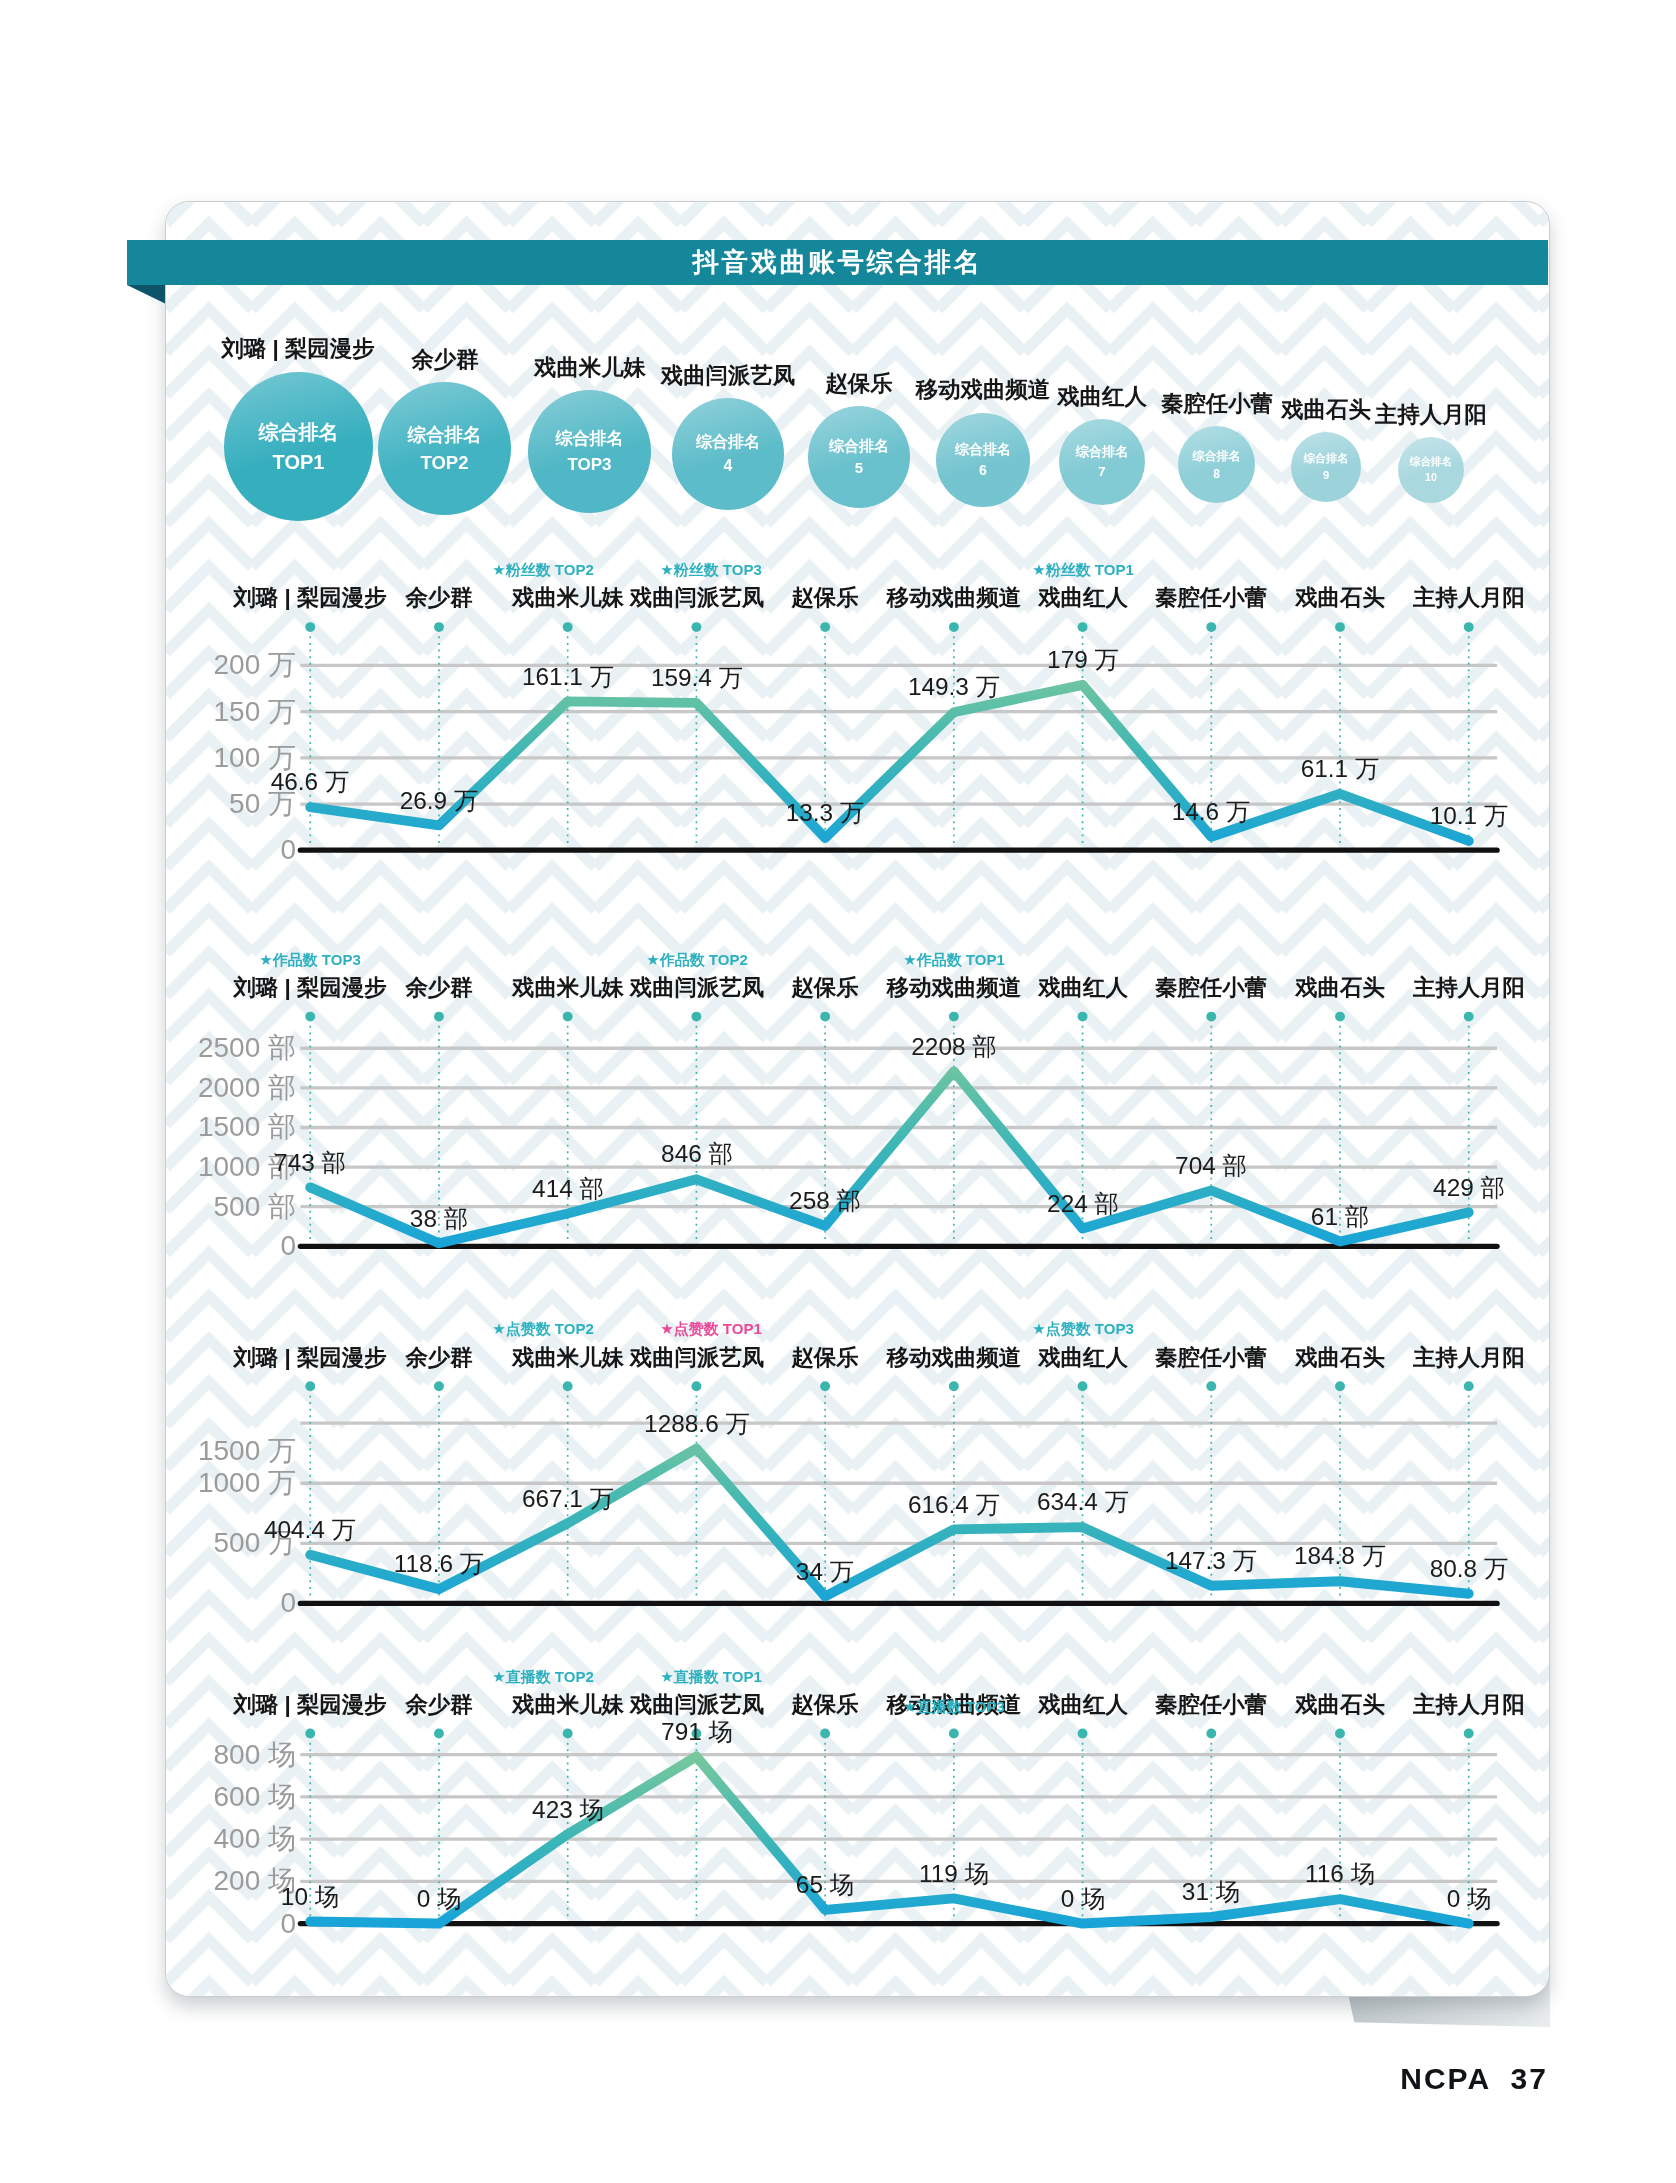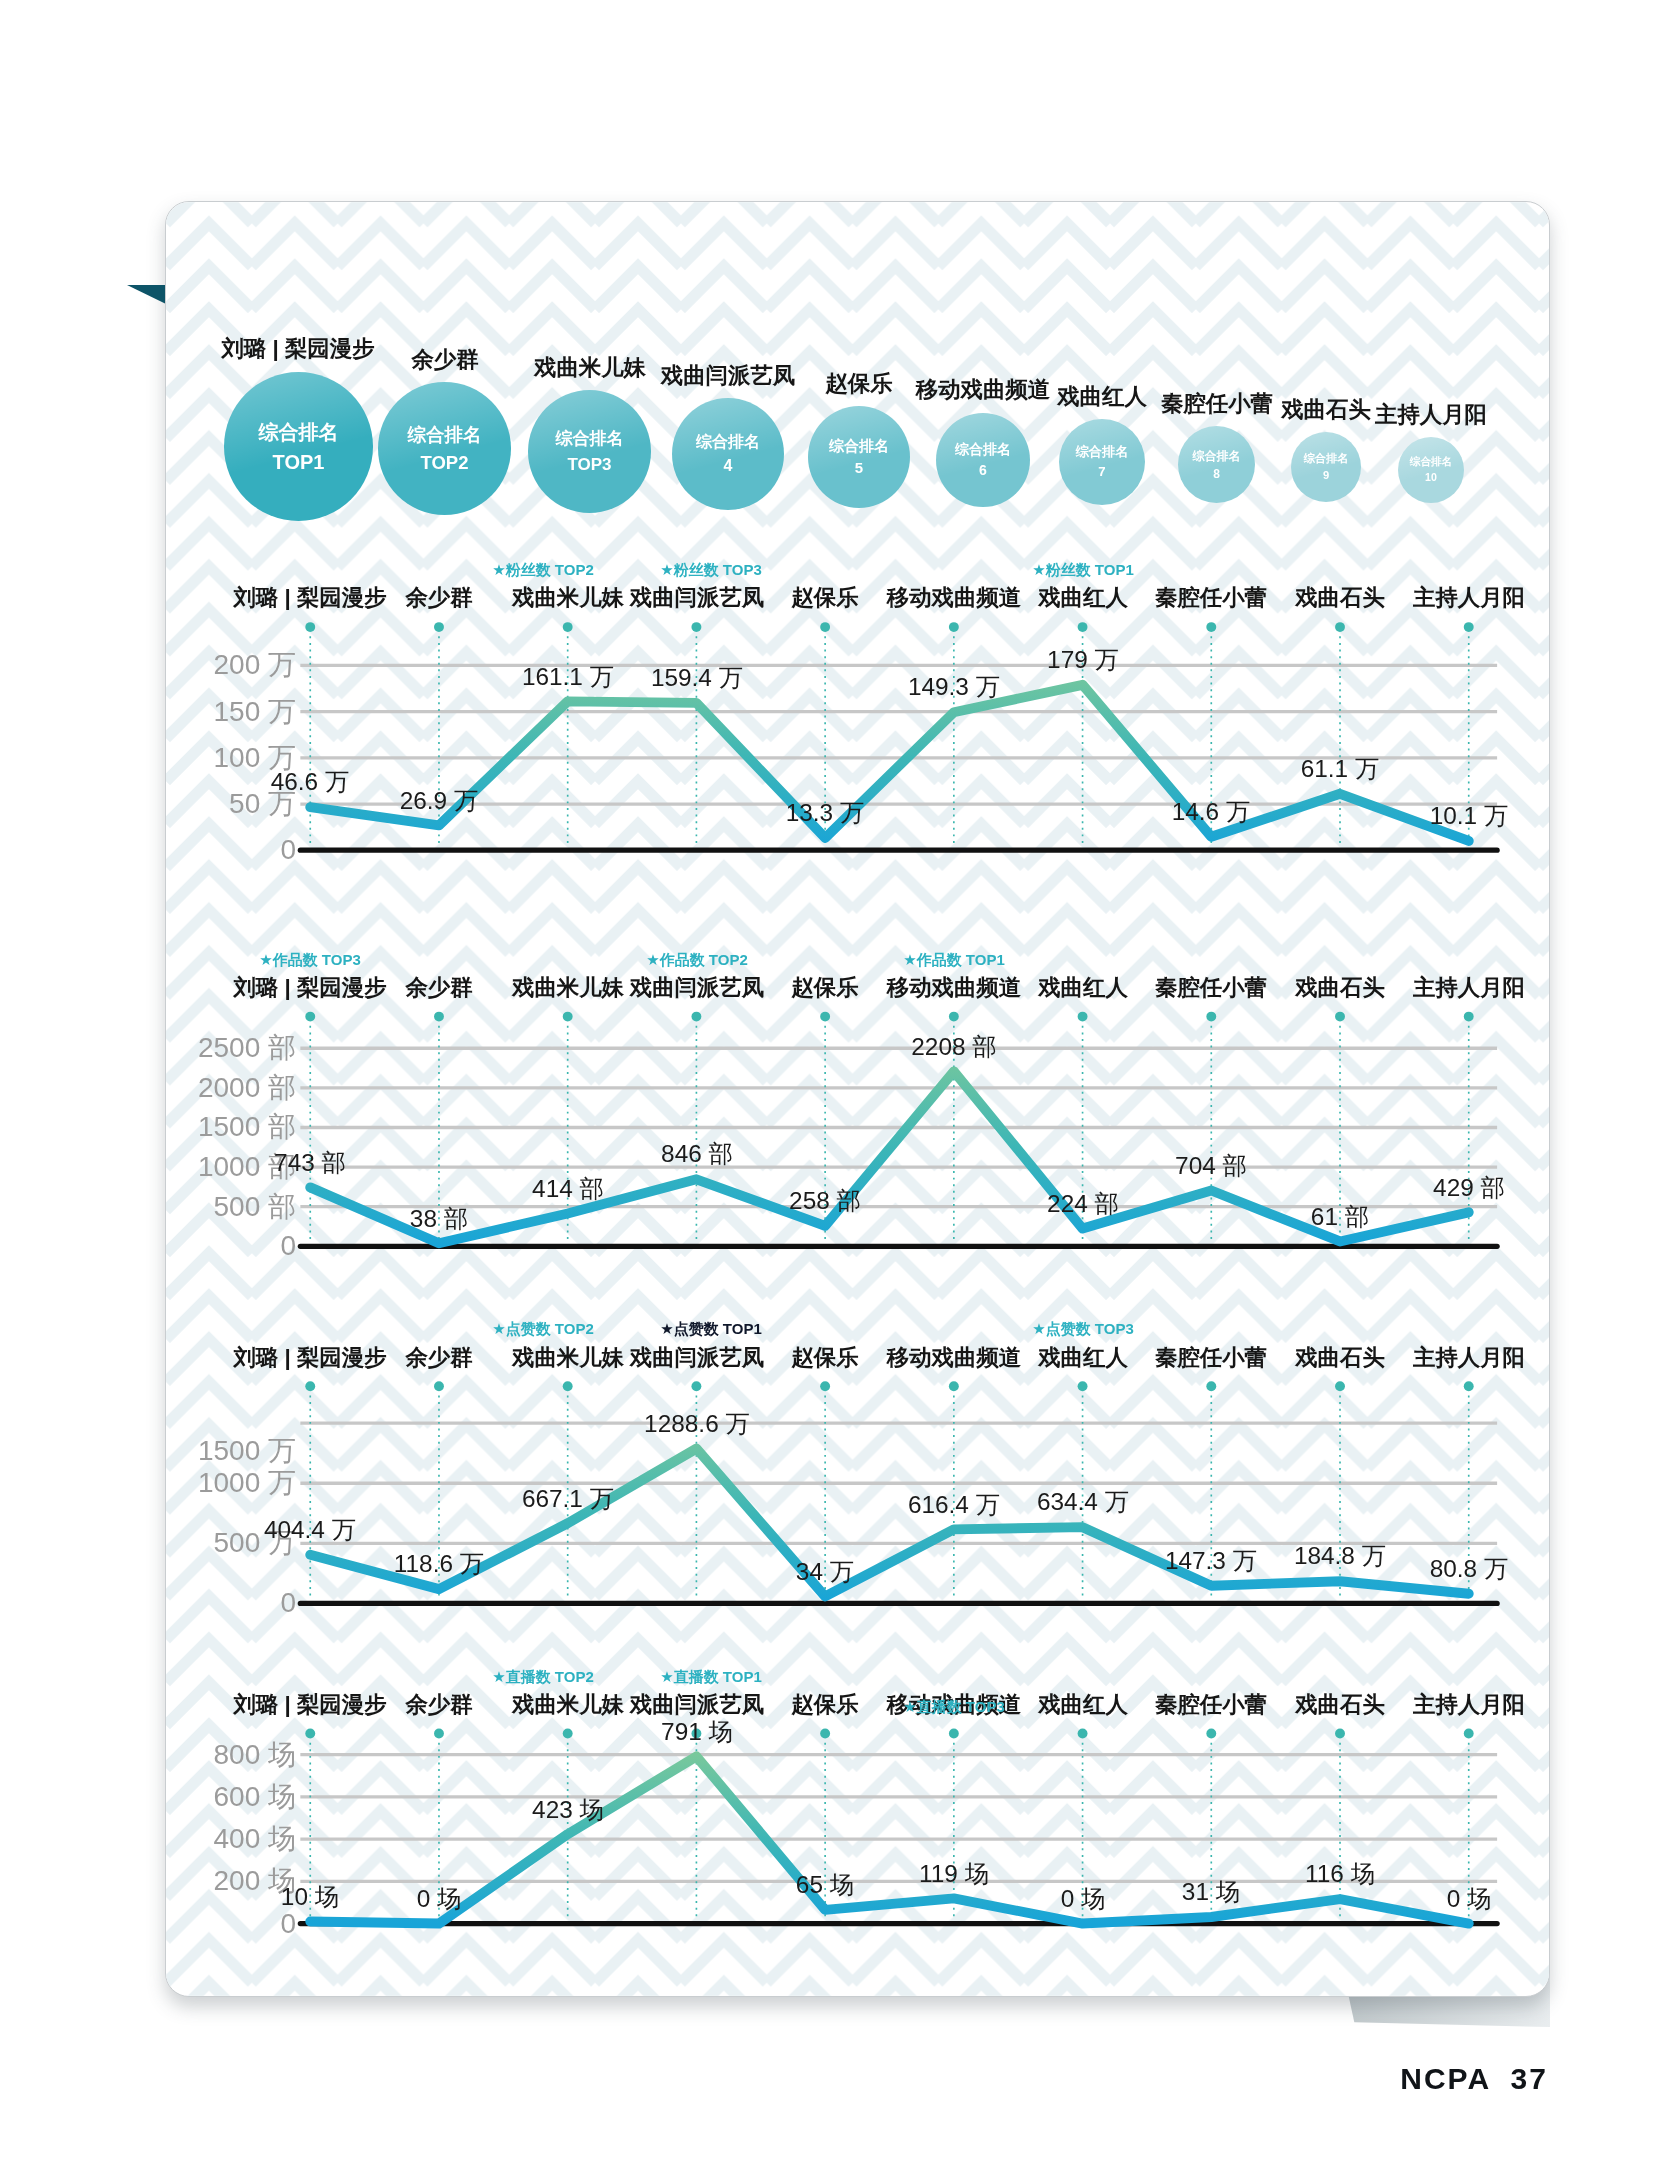--- a/index.html
+++ b/index.html
@@ -75,20 +75,23 @@
             <path d="M0,32 L65,-33 L130,32" class="chvp" stroke="#e9f1f4"></path>
             <path d="M0,97 L65,32 L130,97" class="chvp" stroke="#e9f1f4"></path>
             <path d="M0,162 L65,97 L130,162" class="chvp" stroke="#e9f1f4"></path>
           </g>
         </pattern>
       </defs>
       <rect x="0" y="0" width="2095" height="2717" fill="url(#chv)"></rect>
     </svg>
   </div>
 
+  <div class="banner" style="background: rgb(21, 135, 154);">
+    <span class="banner-title">抖音戏曲账号综合排名</span>
+  </div>
   <div class="banner-fold" style="background: rgb(13, 84, 104);"></div>
 
   <div class="overlay" id="overlay">
       <div class="acct" style="left: 298px; top: 333px;">刘璐 | 梨园漫步</div>
       <div class="bubble" style="left: 224px; top: 372px; width: 149px; height: 149px; font-size: 20px; background: linear-gradient(165deg, rgba(255, 255, 255, 0.32), rgba(255, 255, 255, 0) 55%), rgb(53, 174, 190);">
         <div>综合排名</div>
         <div>TOP1</div>
       </div>
       <div class="acct" style="left: 445px; top: 344px;">余少群</div>
       <div class="bubble" style="left: 378px; top: 382px; width: 133px; height: 133px; font-size: 18.5px; background: linear-gradient(165deg, rgba(255, 255, 255, 0.32), rgba(255, 255, 255, 0) 55%), rgb(66, 179, 194);">
@@ -328,21 +331,21 @@
       <div class="acct" style="left: 439px; top: 1342px;">余少群</div>
       <div class="acct" style="left: 568px; top: 1342px;">戏曲米儿妹</div>
       <div class="acct" style="left: 697px; top: 1342px;">戏曲闫派艺凤</div>
       <div class="acct" style="left: 825px; top: 1342px;">赵保乐</div>
       <div class="acct" style="left: 954px; top: 1342px;">移动戏曲频道</div>
       <div class="acct" style="left: 1083px; top: 1342px;">戏曲红人</div>
       <div class="acct" style="left: 1211px; top: 1342px;">秦腔任小蕾</div>
       <div class="acct" style="left: 1340px; top: 1342px;">戏曲石头</div>
       <div class="acct" style="left: 1469px; top: 1342px;">主持人月阳</div>
       <div class="rank" style="left: 543px; top: 1320px; color: rgb(45, 177, 193);">★点赞数 TOP2</div>
-      <div class="rank" style="left: 711px; top: 1320px; color: #0f172a;">★点赞数 TOP1</div>
+      <div class="rank" style="left: 711px; top: 1320px; color: #ec4899;">★点赞数 TOP1</div>
       <div class="rank" style="left: 1083px; top: 1320px; color: rgb(45, 177, 193);">★点赞数 TOP3</div>
       <div class="vlabel" style="left: 310px; top: 1514px;">404.4 万</div>
       <div class="vlabel" style="left: 439px; top: 1548px;">118.6 万</div>
       <div class="vlabel" style="left: 568px; top: 1483px;">667.1 万</div>
       <div class="vlabel" style="left: 697px; top: 1408px;">1288.6 万</div>
       <div class="vlabel" style="left: 825px; top: 1556px;">34 万</div>
       <div class="vlabel" style="left: 954px; top: 1489px;">616.4 万</div>
       <div class="vlabel" style="left: 1083px; top: 1486px;">634.4 万</div>
       <div class="vlabel" style="left: 1211px; top: 1545px;">147.3 万</div>
       <div class="vlabel" style="left: 1340px; top: 1540px;">184.8 万</div>

